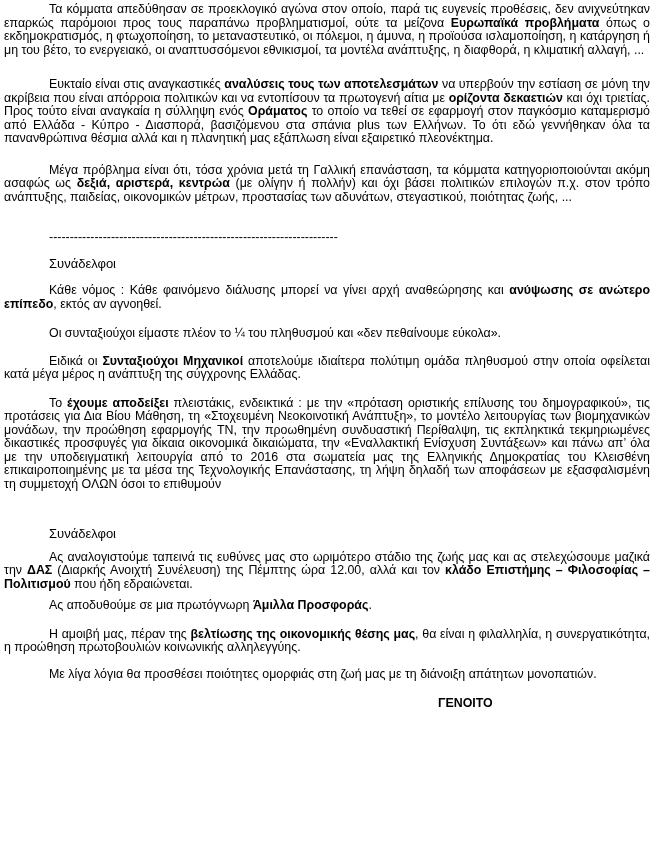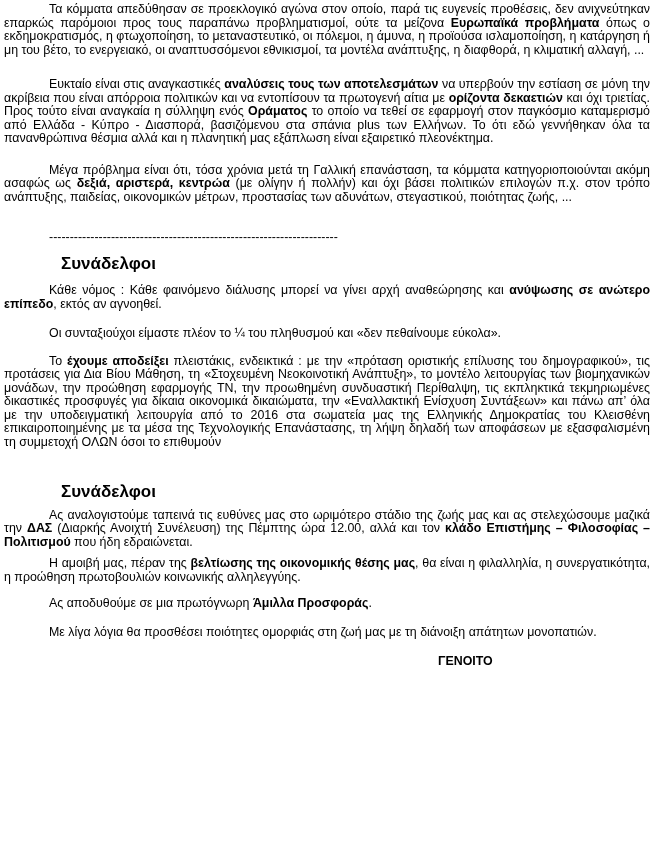--- a/index.html
+++ b/index.html
@@ -13,24 +13,24 @@
     font-size: 12.4px;
     line-height: 13.5px;
   }
   .doc { padding: 3px 10px 0 4px; }
   .para {
     margin: 0;
     text-align: justify;
     text-indent: 45px;
   }
   .heading {
-    margin: 12px;
-    font-size: 17px;
+    margin: 0;
+    font-size: 13px;
     line-height: 13.5px;
-    font-weight: bold;
+    font-weight: normal;
     text-indent: 45px;
   }
   .separator {
     text-indent: 45px;
     white-space: nowrap;
     overflow: hidden;
     letter-spacing: 0;
   }
   .closing {
     font-weight: bold;
@@ -55,20 +55,21 @@
 <body style="background: rgb(255, 255, 255); color: rgb(0, 0, 0);">
 
 <div class="doc">
   <p class="para mb21"><span>Τα κόμματα απεδύθησαν σε προεκλογικό αγώνα στον οποίο, παρά τις ευγενείς προθέσεις, δεν ανιχνεύτηκαν επαρκώς παρόμοιοι προς τους παραπάνω προβληματισμοί, ούτε τα μείζονα </span><b>Ευρωπαϊκά προβλήματα</b><span> όπως ο εκδημοκρατισμός, η φτωχοποίηση, το μεταναστευτικό, οι πόλεμοι, η άμυνα, η προϊούσα ισλαμοποίηση, η κατάργηση ή μη του βέτο, το ενεργειακό, οι αναπτυσσόμενοι εθνικισμοί, τα μοντέλα ανάπτυξης, η διαφθορά, η κλιματική αλλαγή, ...</span></p>
   <p class="para mb25"><span>Ευκταίο είναι στις αναγκαστικές </span><b>αναλύσεις τους των αποτελεσμάτων</b><span> να υπερβούν την εστίαση σε μόνη την ακρίβεια που είναι απόρροια πολιτικών και να εντοπίσουν τα πρωτογενή αίτια με </span><b>ορίζοντα δεκαετιών</b><span> και όχι τριετίας. Προς τούτο είναι αναγκαία η σύλληψη ενός </span><b>Οράματος</b><span> το οποίο να τεθεί σε εφαρμογή στον παγκόσμιο καταμερισμό από Ελλάδα - Κύπρο - Διασπορά, βασιζόμενου στα σπάνια plus των Ελλήνων. Το ότι εδώ γεννήθηκαν όλα τα πανανθρώπινα θέσμια αλλά και η πλανητική μας εξάπλωση είναι εξαιρετικό πλεονέκτημα.</span></p>
   <p class="para mb27"><span>Μέγα πρόβλημα είναι ότι, τόσα χρόνια μετά τη Γαλλική επανάσταση, τα κόμματα κατηγοριοποιούνται ακόμη ασαφώς ως </span><b>δεξιά, αριστερά, κεντρώα</b><span> (με ολίγην ή πολλήν) και όχι βάσει πολιτικών επιλογών π.χ. στον τρόπο ανάπτυξης, παιδείας, οικονομικών μέτρων, προστασίας των αδυνάτων, στεγαστικού, ποιότητας ζωής, ...</span></p>
   <div class="separator mb12">----------------------------------------------------------------------</div>
   <h2 class="heading mb14">Συνάδελφοι</h2>
   <p class="para mb16"><span>Κάθε νόμος : Κάθε φαινόμενο διάλυσης μπορεί να γίνει αρχή αναθεώρησης και </span><b>ανύψωσης σε ανώτερο επίπεδο</b><span>, εκτός αν αγνοηθεί.</span></p>
   <p class="para mb14"><span>Οι συνταξιούχοι είμαστε πλέον το ¼ του πληθυσμού και «δεν πεθαίνουμε εύκολα».</span></p>
+  <p class="para mb15"><span>Ειδικά οι </span><b>Συνταξιούχοι Μηχανικοί</b><span> αποτελούμε ιδιαίτερα πολύτιμη ομάδα πληθυσμού στην οποία οφείλεται κατά μέγα μέρος η ανάπτυξη της σύγχρονης Ελλάδας.</span></p>
   <p class="para mb36"><span>Το </span><b>έχουμε αποδείξει</b><span> πλειστάκις, ενδεικτικά : με την «πρόταση οριστικής επίλυσης του δημογραφικού», τις προτάσεις για Δια Βίου Μάθηση, τη «Στοχευμένη Νεοκοινοτική Ανάπτυξη», το μοντέλο λειτουργίας των βιομηχανικών μονάδων, την προώθηση εφαρμογής ΤΝ, την προωθημένη συνδυαστική Περίθαλψη, τις εκπληκτικά τεκμηριωμένες δικαστικές προσφυγές για δίκαια οικονομικά δικαιώματα, την «Εναλλακτική Ενίσχυση Συντάξεων» και πάνω απ’ όλα με την υποδειγματική λειτουργία από το 2016 στα σωματεία μας της Ελληνικής Δημοκρατίας του Κλεισθένη επικαιροποιημένης με τα μέσα της Τεχνολογικής Επανάστασης, τη λήψη δηλαδή των αποφάσεων με εξασφαλισμένη τη συμμετοχή ΟΛΩΝ όσοι το επιθυμούν</span></p>
   <h2 class="heading mb10">Συνάδελφοι</h2>
   <p class="para mb17"><span>Ας αναλογιστούμε ταπεινά τις ευθύνες μας στο ωριμότερο στάδιο της ζωής μας και ας στελεχώσουμε μαζικά την </span><b>ΔΑΣ</b><span> (Διαρκής Ανοιχτή Συνέλευση) της Πέμπτης ώρα 12.00, αλλά και τον </span><b>κλάδο Επιστήμης – Φιλοσοφίας – Πολιτισμού</b><span> που ήδη εδραιώνεται.</span></p>
+  <p class="para mb15"><span>Ας αποδυθούμε σε μια πρωτόγνωρη </span><b>Άμιλλα Προσφοράς</b><span>.</span></p>
   <p class="para mb13"><span>Η αμοιβή μας, πέραν της </span><b>βελτίωσης της οικονομικής θέσης μας</b><span>, θα είναι η φιλαλληλία, η συνεργατικότητα, η προώθηση πρωτοβουλιών κοινωνικής αλληλεγγύης.</span></p>
-  <p class="para mb15"><span>Ας αποδυθούμε σε μια πρωτόγνωρη </span><b>Άμιλλα Προσφοράς</b><span>.</span></p>
   <p class="para mb16"><span>Με λίγα λόγια θα προσθέσει ποιότητες ομορφιάς στη ζωή μας με τη διάνοιξη απάτητων μονοπατιών.</span></p>
   <div class="closing">ΓΕΝΟΙΤΟ</div>
 </div>
 
 </body></html>

